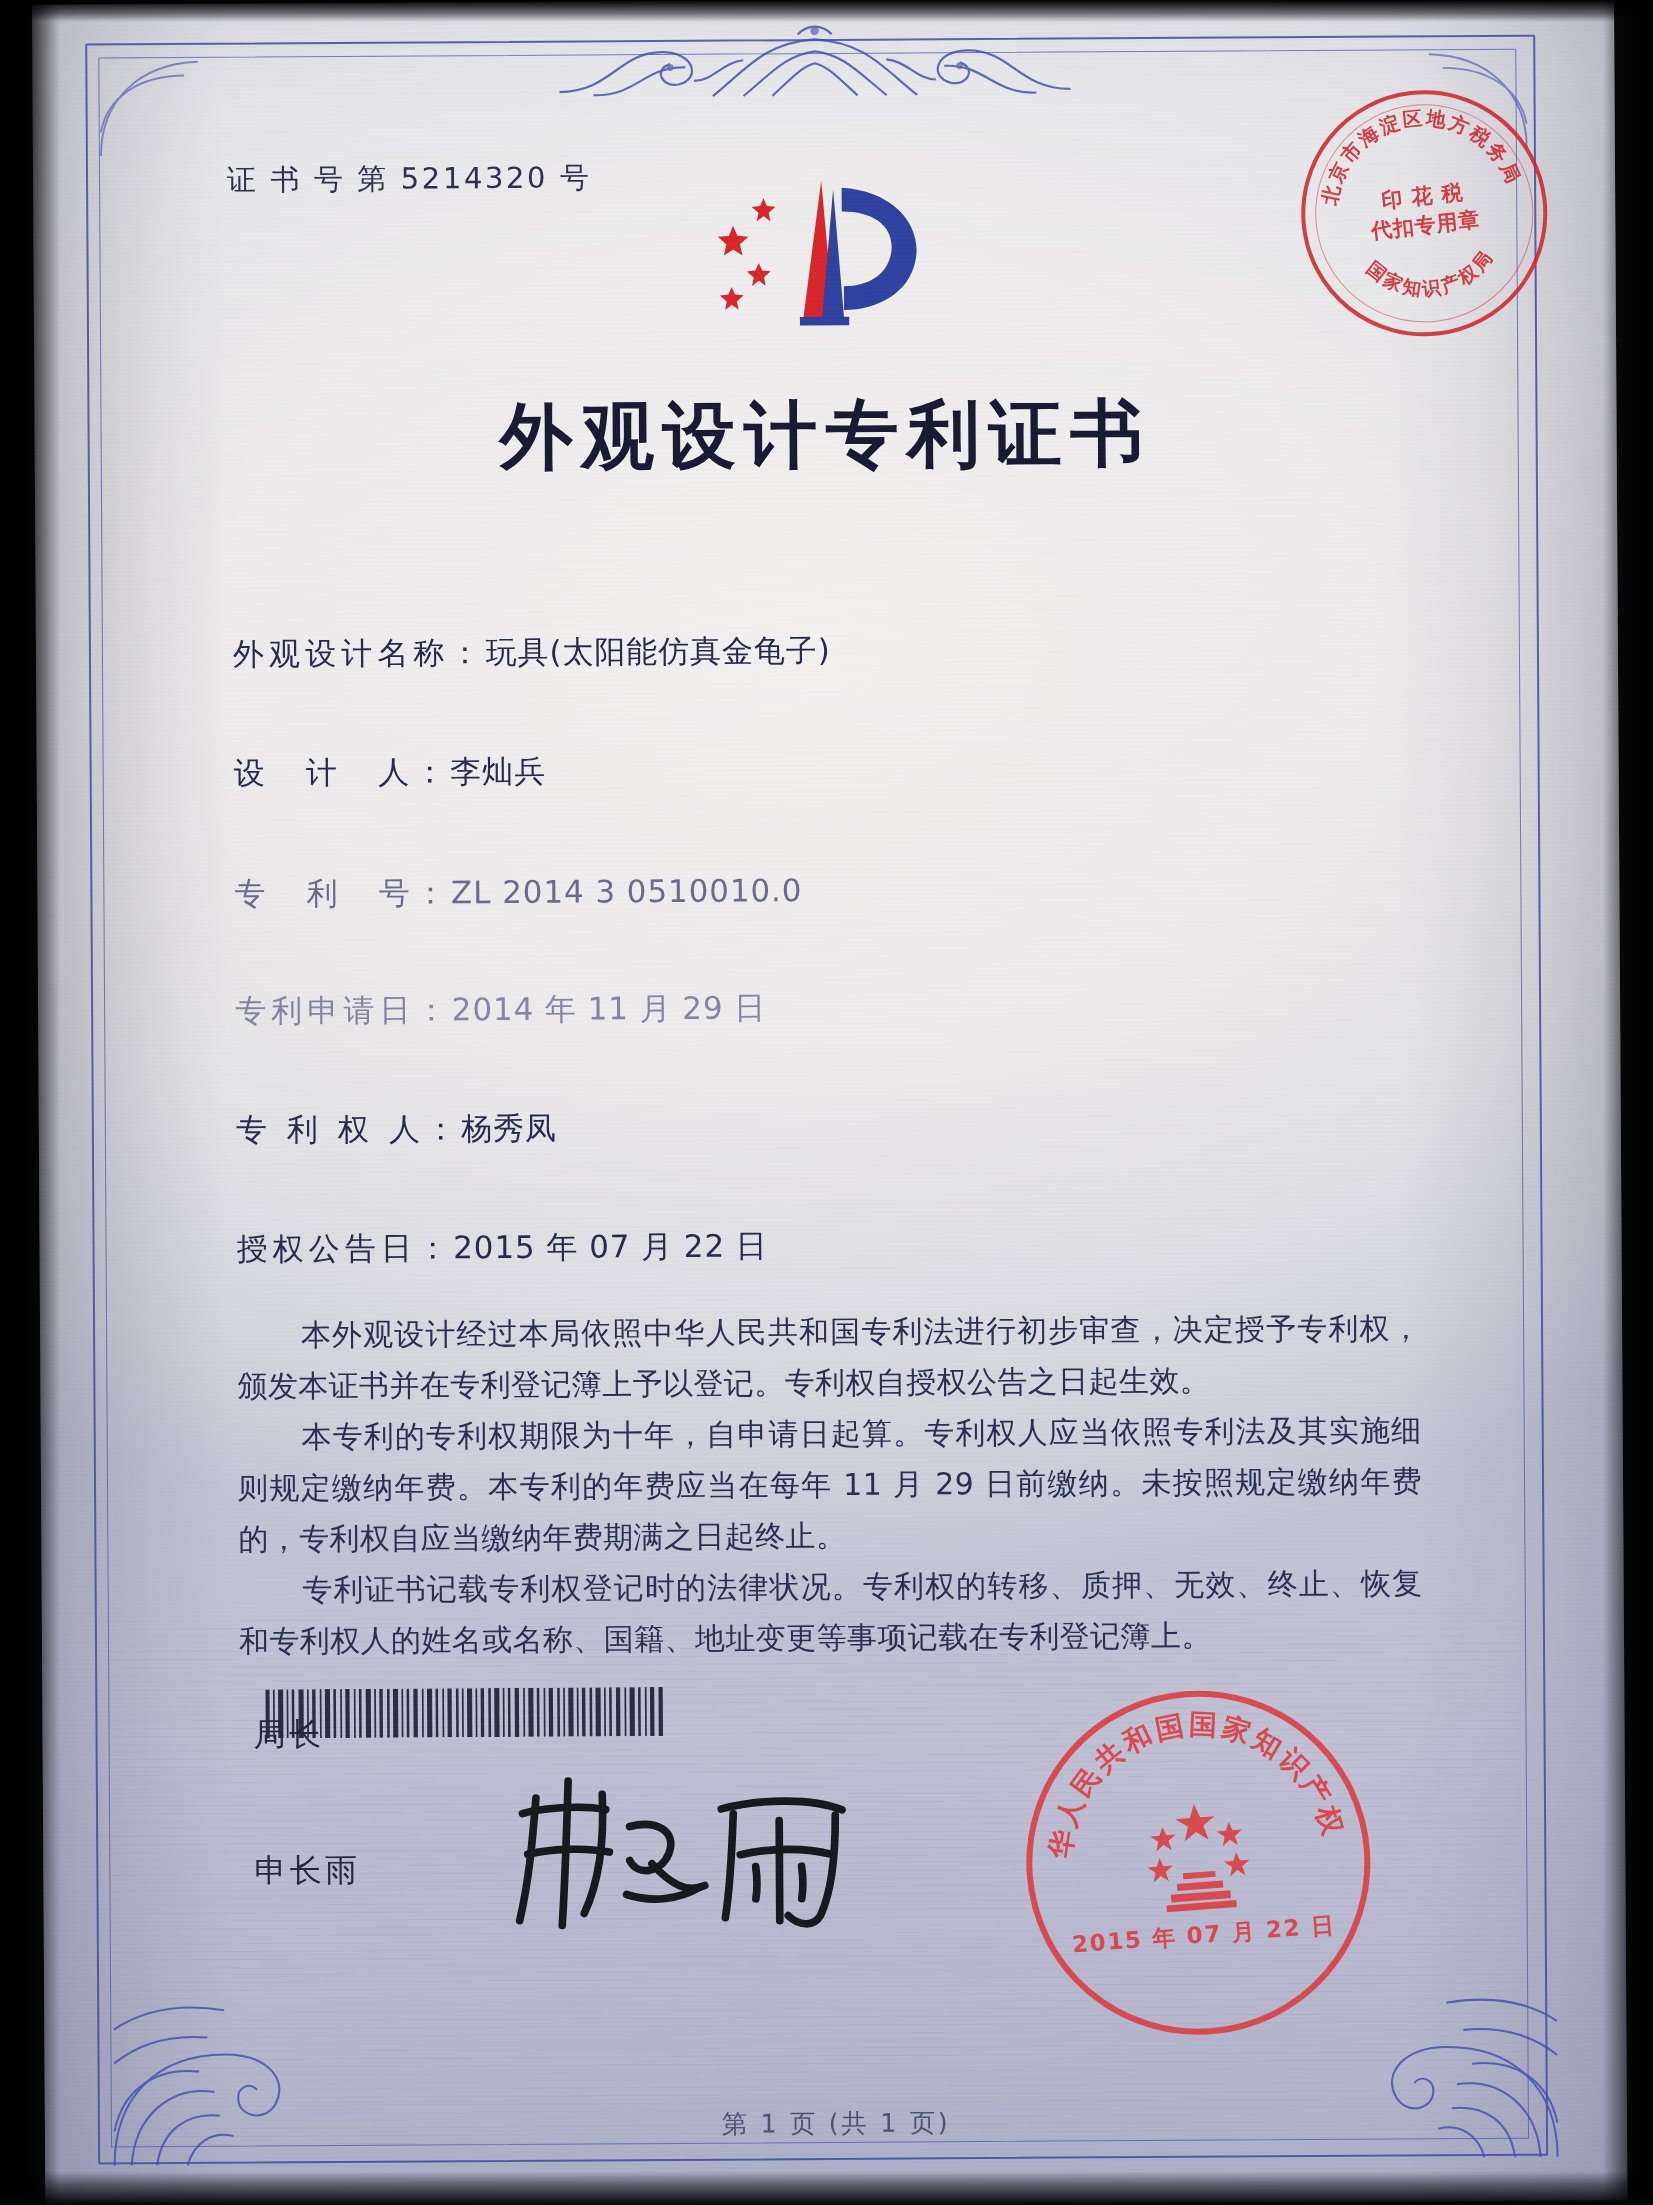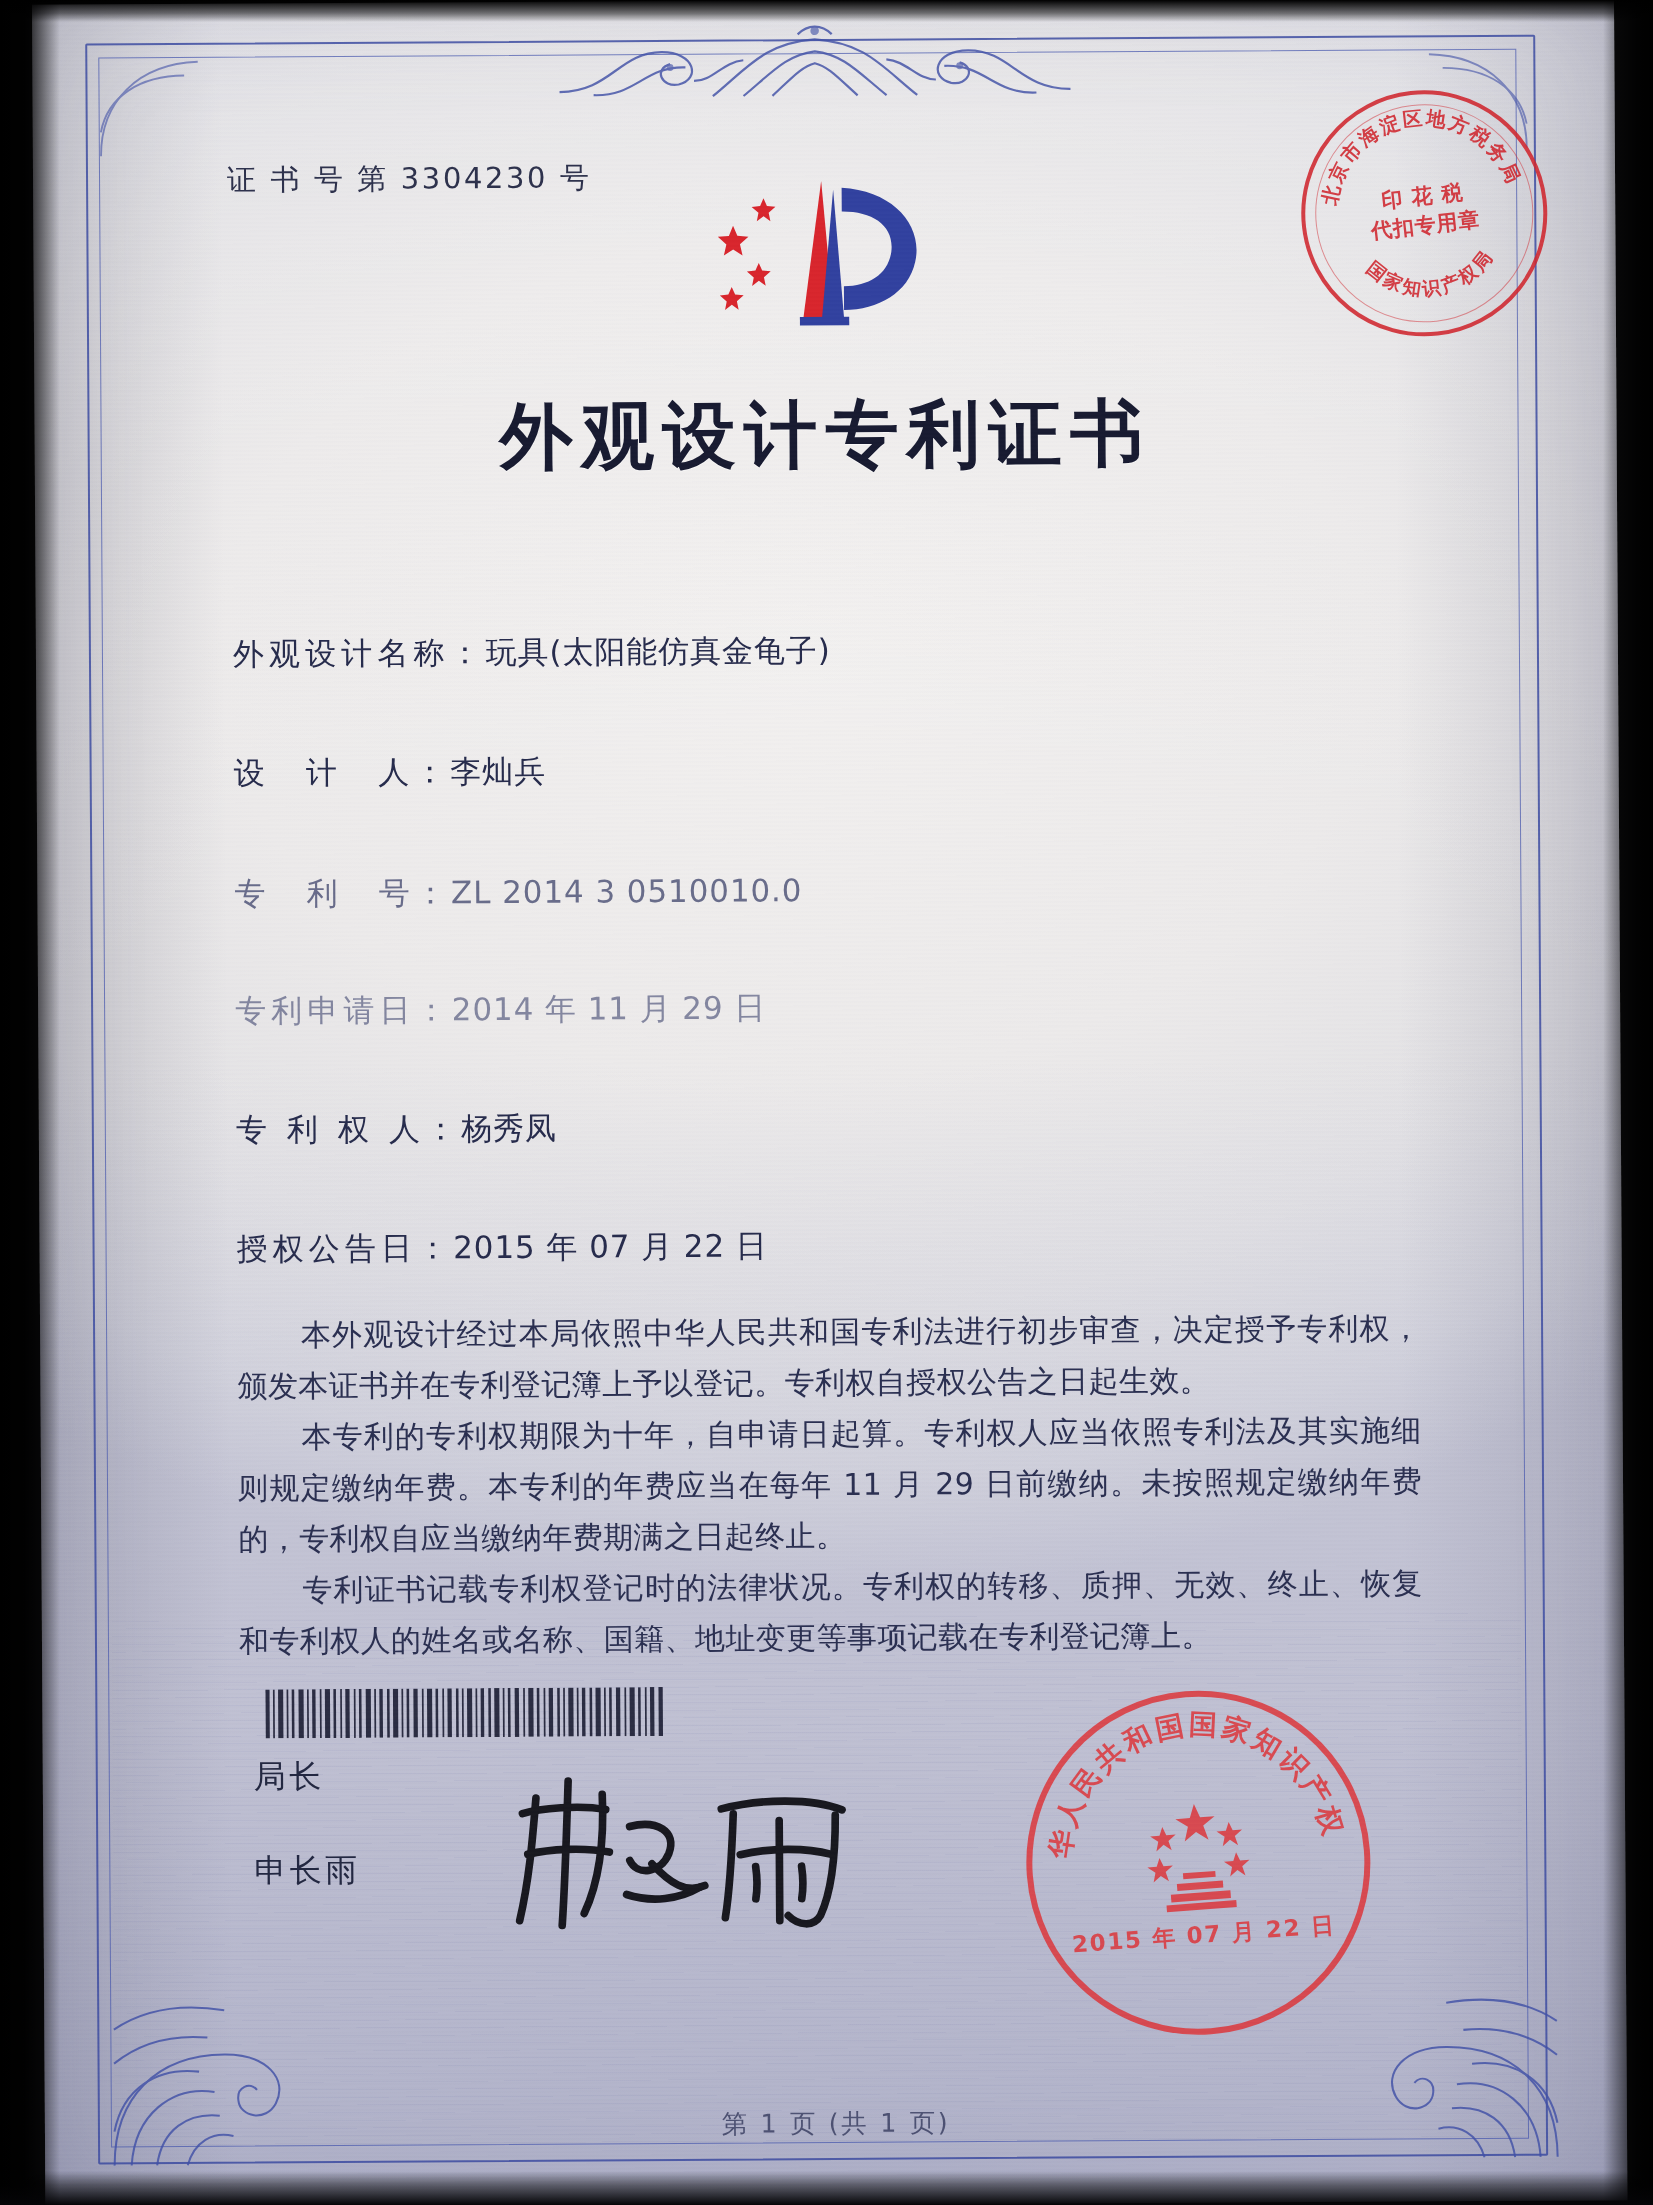--- a/index.html
+++ b/index.html
@@ -382,21 +382,21 @@
       <svg width="128" height="111" viewBox="0 0 150 130">
         <g fill="none" stroke="#3f4fa6" stroke-width="2.2" transform="translate(150,0) scale(-1,1)">
           <path d="M6 124 C 6 60, 50 16, 120 14"></path>
           <path d="M6 96 C 14 54, 52 30, 104 30"></path>
         </g>
       </svg>
     </div>
 
     <div class="cert-no">
       <span>证 书 号 第</span>
-      <span>3304230</span>
+      <span>5214320</span>
       <span>号</span>
     </div>
 
     <div class="logo">
       <svg width="221" height="183" viewBox="0 0 260 215">
 
         <g fill="#d8232a">
           <polygon points="22,60 27,72 40,73 30,82 33,95 22,88 11,95 14,82 4,73 17,72"></polygon>
           <polygon points="58,28 62,37 72,38 64,45 66,55 58,49 50,55 52,45 44,38 54,37"></polygon>
           <polygon points="52,104 56,113 66,114 58,121 60,131 52,125 44,131 46,121 38,114 48,113"></polygon>
@@ -530,21 +530,21 @@
             <rect x="422" y="0" width="2" height="58"></rect>
           <rect x="428" y="0" width="6" height="58"></rect>
             <rect x="438" y="0" width="3" height="58"></rect>
           <rect x="446" y="0" width="2" height="58"></rect>
             <rect x="452" y="0" width="5" height="58"></rect>
           <rect x="462" y="0" width="5" height="58"></rect>
         </g>
       </svg>
     </div>
 
-    <div class="sig-label" style="top:1752px;">局长</div>
+    <div class="sig-label" style="top:1710px;">局长</div>
     <div class="sig-label" style="top:1846px;text-align:center;">申长雨</div>
 
     <div class="signature">
       <svg width="357" height="162" viewBox="0 0 420 190">
         <g fill="none" stroke="#15151c" stroke-width="9" stroke-linecap="round" stroke-linejoin="round">
 
           <path d="M24 44 C 44 38, 92 34, 122 40"></path>
           <path d="M30 92 C 56 86, 96 84, 126 90"></path>
           <path d="M40 26 C 36 70, 32 120, 20 170"></path>
           <path d="M118 22 C 120 70, 116 120, 96 162"></path>

